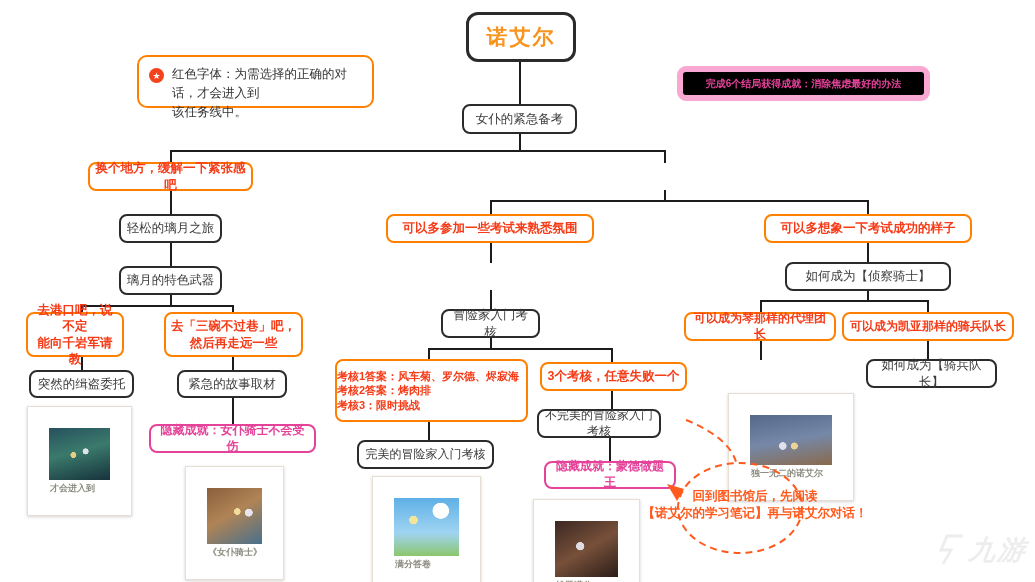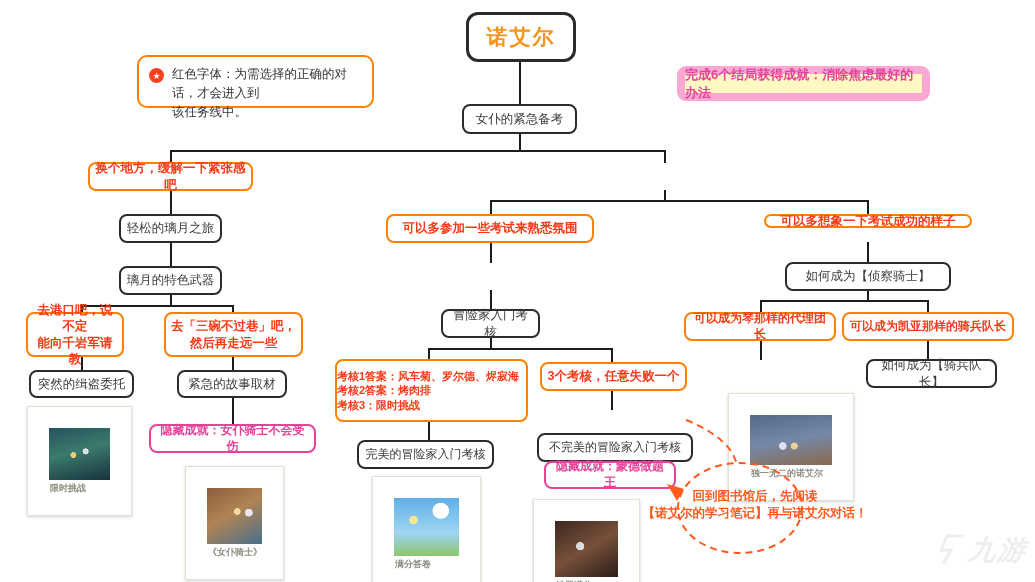--- a/index.html
+++ b/index.html
@@ -13,22 +13,22 @@
        font-size:12.5px;color:#3b3b3b;line-height:1.3;box-sizing:border-box;padding:2px 5px;z-index:3;}
   .pre{white-space:pre-line;}
   .orange{border-color:#ff8000;color:#f53b17;font-weight:bold;}
   .pink{border-color:#e5439a;color:#e5439a;font-weight:bold;}
   .root-box{border-width:3px;border-radius:12px;font-size:21px;font-weight:bold;color:#f7941d;letter-spacing:2px;}
   .note-box{position:absolute;border:2px solid #ff8000;border-radius:10px;background:#fff;
             display:flex;align-items:flex-start;gap:8px;padding:8px 10px;box-sizing:border-box;z-index:3;}
   .note-box .txt{font-size:12.5px;color:#333;line-height:1.5;text-align:left;}
   .star{width:15px;height:15px;border-radius:50%;background:#f4431c;color:#fff;flex:0 0 15px;
         display:flex;align-items:center;justify-content:center;font-size:9px;margin-top:3px;}
-  .banner{position:absolute;border:8px solid #f9a8d4;border-radius:9px;background:#fef9c3;color:#e5439a;
-          font-weight:bold;font-size:13px;display:flex;align-items:center;justify-content:center;
+  .banner{position:absolute;border:6px solid #f9a8d4;border-radius:9px;background:#000000;color:#e5439a;
+          font-weight:bold;font-size:10px;display:flex;align-items:center;justify-content:center;
           box-sizing:border-box;z-index:3;}
   .answers-box{justify-content:flex-start;text-align:left;font-size:11px;padding:5px 0;}
   .thumb{position:absolute;background:#fff;border:1px solid #e6dfd2;box-shadow:0 1px 3px rgba(0,0,0,.18);
          padding:21px;box-sizing:border-box;z-index:3;font-weight:bold;}
   .thumb .pic{width:100%;}
   .thumb .cap{font-size:9px;color:#8d8d82;line-height:1.2;padding:3px 1px 0 1px;text-align:left;
               white-space:nowrap;overflow:hidden;}
   .annotation{position:absolute;color:#ff5a1e;font-weight:bold;font-size:12.5px;line-height:1.35;
               text-align:center;z-index:5;}
   .overlay{position:absolute;left:0;top:0;z-index:4;pointer-events:none;}
@@ -97,57 +97,57 @@
 然后再走远一些</div>
   <div class="box" style="left:29px;top:370px;width:105px;height:28px;">突然的缉盗委托</div>
   <div class="box" style="left:177px;top:370px;width:110px;height:28px;">紧急的故事取材</div>
   <div class="box pink" style="left:149px;top:424px;width:167px;height:29px;font-size:12px;">隐藏成就：女仆骑士不会受伤</div>
 
   <div class="thumb" style="left:27px;top:406px;width:105px;">
     <div class="pic" style="height:52px;background:
       radial-gradient(circle at 40% 52%, rgba(240,210,130,.95) 0 6%, rgba(240,210,130,0) 7%),
       radial-gradient(circle at 60% 45%, rgba(232,232,242,.95) 0 6%, rgba(232,232,242,0) 7%),
       linear-gradient(165deg,#27515e 0%,#3b7a6c 45%,#16323c 100%);"></div>
-    <div class="cap">限时挑战</div>
+    <div class="cap">才会进入到</div>
   </div>
 
   <div class="thumb" style="left:185px;top:466px;width:99px;">
     <div class="pic" style="height:56px;background:
       radial-gradient(circle at 55% 42%, rgba(245,225,160,.95) 0 7%, rgba(245,225,160,0) 8%),
       radial-gradient(circle at 76% 44%, rgba(235,235,245,.95) 0 7%, rgba(235,235,245,0) 8%),
       linear-gradient(150deg,#8a5f3c 0%,#b08455 45%,#49708c 100%);"></div>
     <div class="cap">《女仆骑士》</div>
   </div>
 
   <div class="box orange" style="left:386px;top:214px;width:208px;height:29px;">可以多参加一些考试来熟悉氛围</div>
   <div class="box" style="left:441px;top:309px;width:99px;height:29px;">冒险家入门考核</div>
   <div class="box orange pre answers-box" style="left:335px;top:359px;width:193px;height:63px;">考核1答案：风车菊、罗尔德、烬寂海
 考核2答案：烤肉排
 考核3：限时挑战</div>
   <div class="box orange" style="left:540px;top:362px;width:147px;height:29px;">3个考核，任意失败一个</div>
   <div class="box" style="left:357px;top:440px;width:137px;height:29px;font-size:12px;">完美的冒险家入门考核</div>
-  <div class="box" style="left:537px;top:409px;width:156px;height:29px;font-size:12px;margin-top:24px;">不完美的冒险家入门考核</div>
+  <div class="box" style="left:537px;top:409px;width:124px;height:29px;font-size:12px;">不完美的冒险家入门考核</div>
   <div class="box pink" style="left:544px;top:461px;width:132px;height:28px;font-size:12px;">隐藏成就：蒙德做题王</div>
 
   <div class="thumb" style="left:372px;top:476px;width:109px;">
     <div class="pic" style="height:58px;background:
       radial-gradient(ellipse at 72% 22%, #ffffff 0 12%, rgba(255,255,255,0) 13%),
       radial-gradient(circle at 30% 38%, rgba(250,230,150,.95) 0 7%, rgba(250,230,150,0) 8%),
       linear-gradient(180deg,#5fb0e6 0%,#9fd4f2 60%,#8cc66e 100%);"></div>
     <div class="cap">满分答卷</div>
   </div>
 
   <div class="thumb" style="left:533px;top:499px;width:107px;">
     <div class="pic" style="height:56px;background:
       radial-gradient(circle at 40% 45%, rgba(235,235,245,.9) 0 8%, rgba(235,235,245,0) 9%),
       linear-gradient(150deg,#3c2822 0%,#77503a 50%,#2c1d18 100%);"></div>
     <div class="cap">错题满分</div>
   </div>
 
-  <div class="box orange" style="left:764px;top:214px;width:208px;height:14px;">可以多想象一下考试成功的样子</div>
+  <div class="box orange" style="left:764px;top:214px;width:208px;height:29px;">可以多想象一下考试成功的样子</div>
   <div class="box" style="left:785px;top:262px;width:166px;height:29px;">如何成为【侦察骑士】</div>
   <div class="box orange" style="left:684px;top:312px;width:152px;height:29px;font-size:12px;">可以成为琴那样的代理团长</div>
   <div class="box orange" style="left:842px;top:312px;width:172px;height:29px;font-size:12px;">可以成为凯亚那样的骑兵队长</div>
   <div class="box" style="left:866px;top:359px;width:131px;height:29px;">如何成为【骑兵队长】</div>
 
   <div class="thumb" style="left:728px;top:393px;width:126px;">
     <div class="pic" style="height:50px;background:
       radial-gradient(circle at 40% 62%, rgba(235,235,245,.9) 0 6%, rgba(235,235,245,0) 7%),
       radial-gradient(circle at 54% 62%, rgba(245,220,150,.9) 0 6%, rgba(245,220,150,0) 7%),
       linear-gradient(170deg,#55688a 0%,#7588a8 50%,#8a6a4c 100%);"></div>

